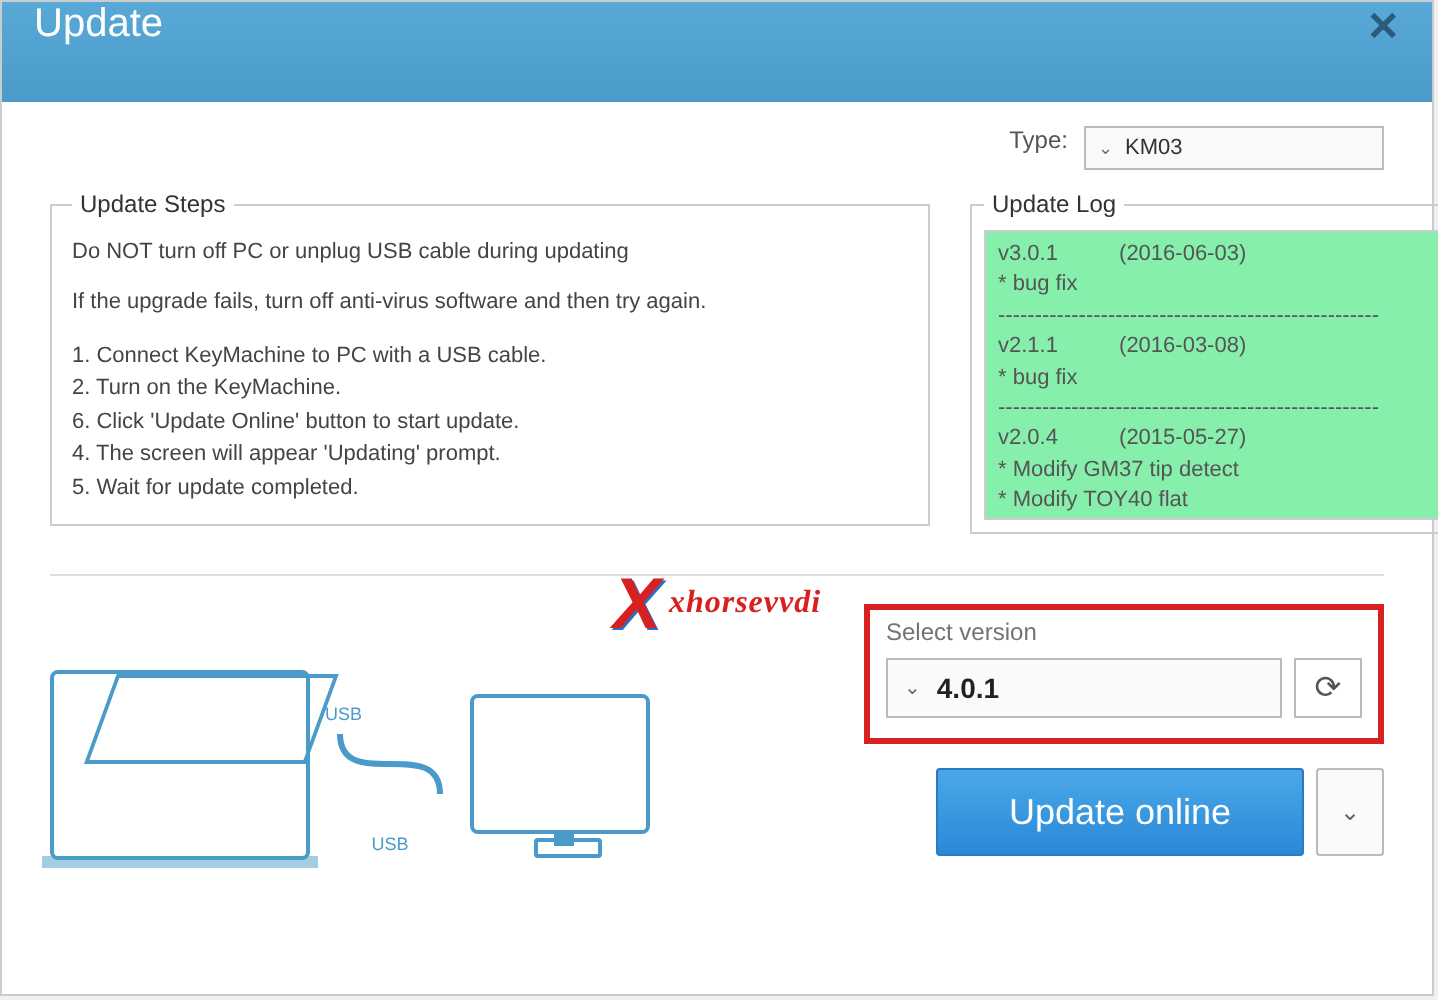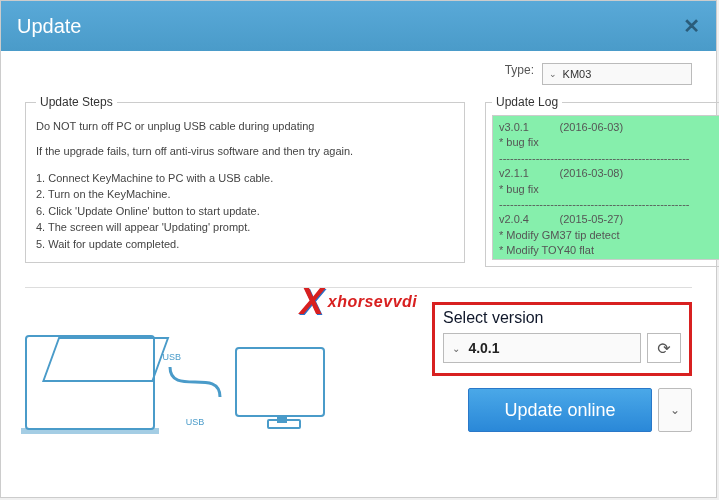--- a/index.html
+++ b/index.html
@@ -1,50 +1,50 @@
 <!DOCTYPE html>
 <html><head>
 <meta charset="utf-8">
 <style>
   * { box-sizing: border-box; margin: 0; padding: 0; font-family: "Segoe UI", Tahoma, sans-serif; }
   body { background: #f0f0f0; width: 719px; height: 500px; overflow: hidden; }
   .window { width: 717px; height: 498px; background: #fff; border: 1px solid #ccc; position: relative; }
-  .titlebar { height: 50px; background: linear-gradient(#59a9d8, #4a9bc9); color: #fff; display: flex; align-items: center; justify-content: space-between; padding: 0 16px; font-size: 20px; }
+  .titlebar { height: 50px; background: linear-gradient(#59a9d8, #4a9bc9); color: #fff; display: flex; align-items: flex-start; justify-content: space-between; padding: 0 16px; font-size: 20px; }
   .titlebar .title { font-weight: 400; }
   .close-x { font-size: 20px; font-weight: bold; cursor: pointer; color: #2a5c7a;}
   .body { padding: 12px 24px 16px 24px; position: relative; }
   .type-row { display: flex; align-items: flex-start; justify-content: flex-end; gap: 8px; margin-bottom: 10px; font-size: 12px; color: #555; }
   .type-select { width: 150px; height: 22px; border: 1px solid #bbb; background: #f9f9f9; display: flex; align-items: center; padding: 0 6px; font-size: 11px; color: #333; position: relative; }
   .type-select .chev { margin-right: 6px; font-size: 9px; color: #666; }
   .cols { display: flex; gap: 20px; }
   .col-left { flex: 1; }
   .col-right { width: 207px; }
   fieldset { border: 1px solid #ccc; padding: 10px; font-size: 11px; color: #444; }
   legend { font-size: 12px; color: #333; padding: 0 4px; }
   .steps p { margin-bottom: 10px; line-height: 1.4; }
   .steps .list { line-height: 1.5; }
   .log-box { width: 100%; height: 145px; border: 1px solid #ccc; background: #86efac; font-size: 11px; color: #555; padding: 4px 6px; overflow-y: scroll; line-height: 1.4; white-space: pre; }
   .watermark { position: absolute; left: 50%; top: 230px; transform: translateX(-50%); display: flex; align-items: center; gap: 4px; pointer-events: none; }
   .wm-x { font-size: 36px; font-weight: 900; color: #d82020; font-style: italic; position: relative; text-shadow: 1px 1px 0 #2a6fc7;}
-  .wm-text { font-size: 16px; font-weight: bold; font-style: italic; color: #d82020; letter-spacing: 0.5px;}
+  .wm-text { font-size: 16px; font-weight: bold; font-style: italic; color: #d82020; letter-spacing: 0.5px; font-family: Liberation Serif, serif;}
   .hr { border: none; border-top: 1px solid #ddd; margin: 20px 0 14px 0; }
   .lower { display: flex; gap: 20px; }
   .diagram-box { flex: 1; height: 160px; border: none; display: flex; align-items: center; gap: 10px; }
   .machine { width: 130px; height: 95px; border: 2px solid #4a9bc9; border-radius: 4px; position: relative; }
   .machine::before { content:''; position:absolute; bottom:-6px; left:-6px; right:-6px; height:6px; background:#4a9bc9; opacity:0.5;}
   .machine .top { position:absolute; top:0; left:15px; right:0; height:45px; border:2px solid #4a9bc9; transform:skewX(-20deg); transform-origin:bottom;}
   .monitor { width: 90px; height: 70px; border: 2px solid #4a9bc9; border-radius: 4px; position: relative; }
   .monitor::after { content:''; position:absolute; bottom:-14px; left:30px; width:30px; height:6px; border:2px solid #4a9bc9; border-radius:2px;}
   .monitor::before { content:''; position:absolute; bottom:-8px; left:40px; width:10px; height:8px; background:#4a9bc9;}
   .usb-label { position: absolute; font-size: 9px; color: #4a9bc9; }
   .usb1 { top: 15px; right: -28px; }
   .usb2 { bottom: -20px; left: 50%; transform: translateX(-50%);}
   .col-right-lower { width: 260px; display: flex; flex-direction: column; gap: 12px; }
   .select-version { border: 3px solid #d82020; padding: 4px 8px 10px 8px; }
-  .sv-label { font-size: 16px; color: #0f172a; margin-bottom: 6px; }
+  .sv-label { font-size: 12px; color: #737373; margin-bottom: 6px; }
   .sv-row { display: flex; gap: 6px; align-items: center; }
   .sv-select { flex: 1; height: 30px; border: 1px solid #bbb; background: #fafafa; display: flex; align-items: center; padding: 0 8px; font-size: 14px; font-weight: bold; color: #222; }
   .sv-select .chev { margin-right: 8px; font-size: 10px; color: #666; font-weight: normal;}
   .refresh-btn { width: 34px; height: 30px; border: 1px solid #bbb; background: #fff; display: flex; align-items: center; justify-content: center; cursor: pointer; font-size: 16px; color: #555;}
   .update-row { display: flex; gap: 6px; padding-left: 36px; }
   .update-btn { flex: 1; height: 44px; background: linear-gradient(#4aa8e8, #2a88d8); color: #fff; border: 1px solid #2a78c8; font-size: 18px; display: flex; align-items: center; justify-content: center; cursor: pointer; border-radius: 2px;}
   .drop-btn { width: 34px; height: 44px; border: 1px solid #bbb; background: #fafafa; display: flex; align-items: center; justify-content: center; font-size: 12px; color: #666; cursor: pointer; border-radius: 2px;}
   .log-box::-webkit-scrollbar { width: 14px; }
   .log-box::-webkit-scrollbar-thumb { background: #ccc; border: 1px solid #aaa;}
   .log-box::-webkit-scrollbar-button { background: #eee; border: 1px solid #aaa; height:14px;}

